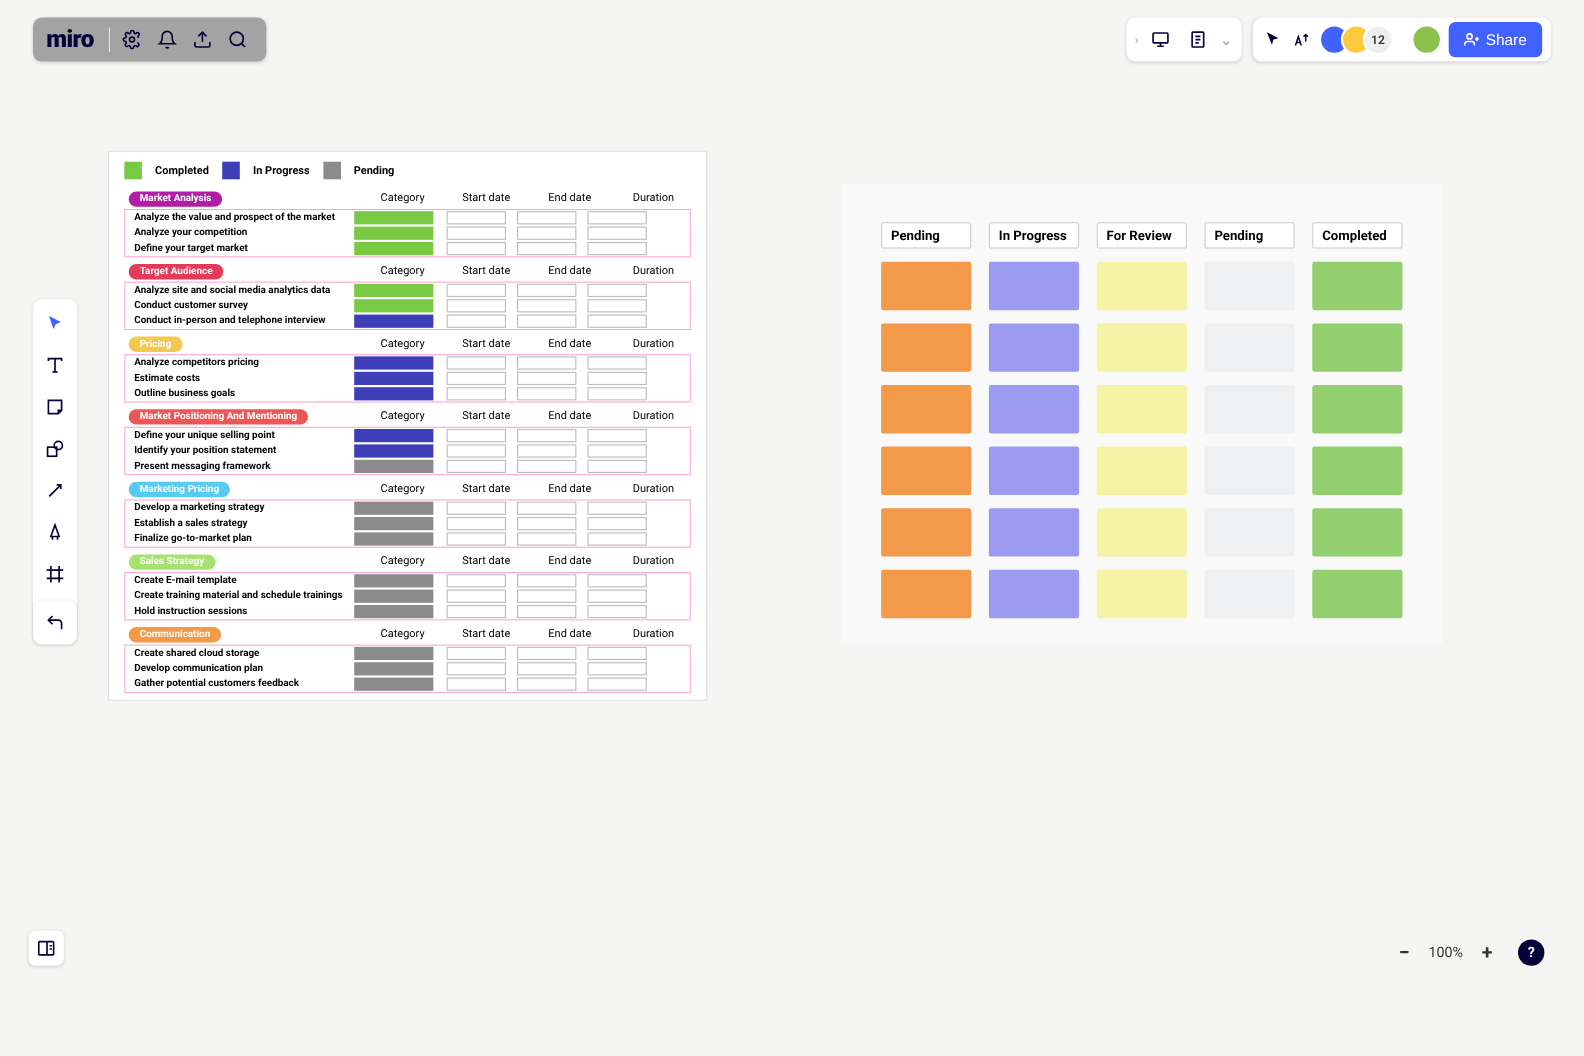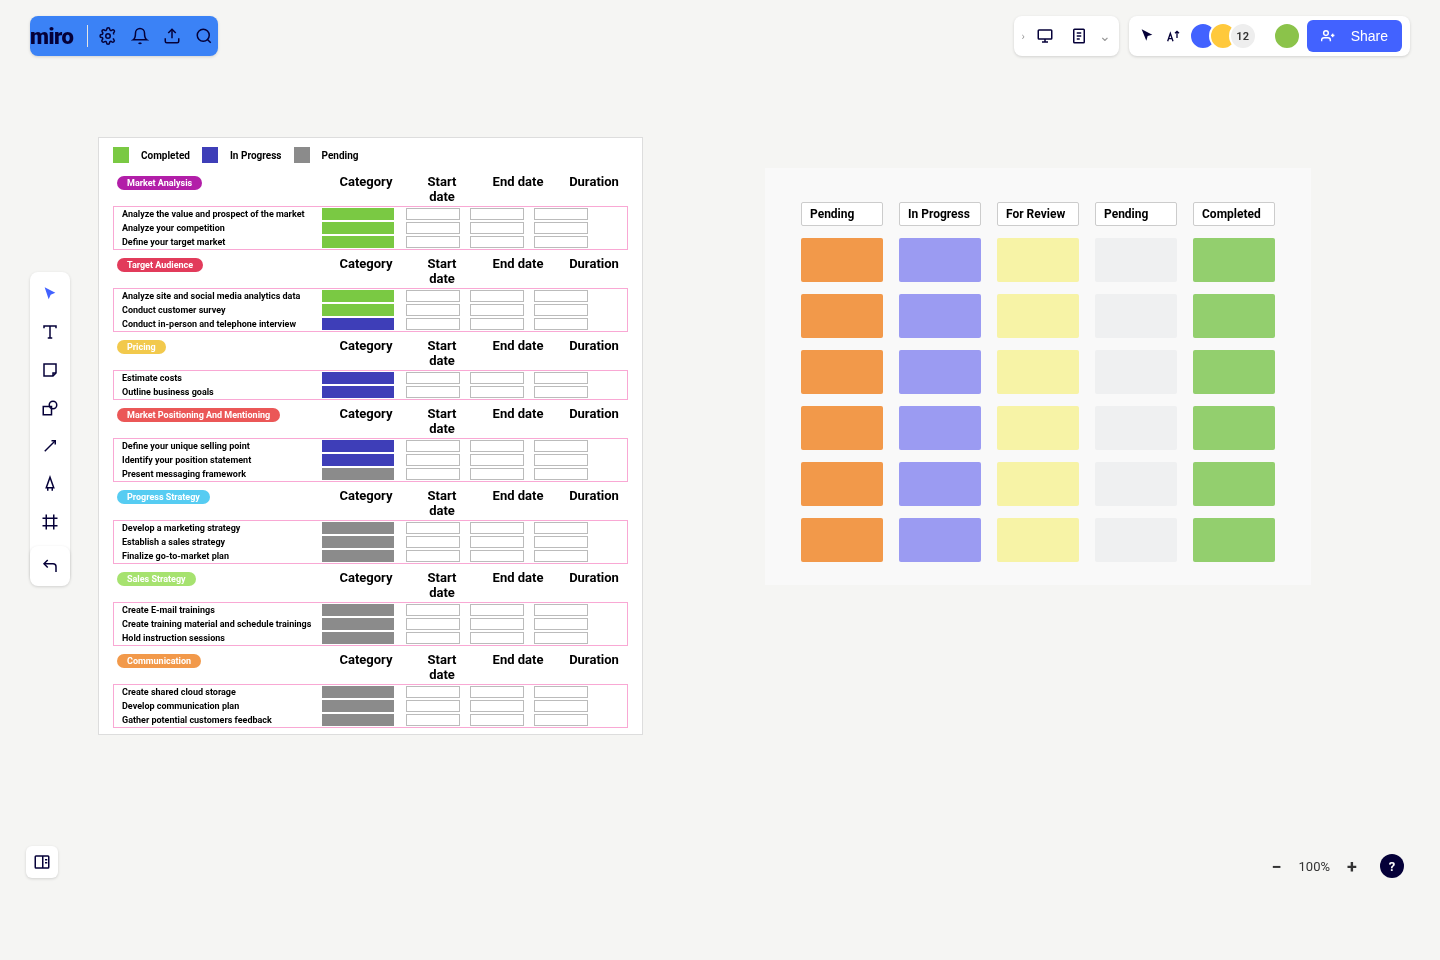--- a/index.html
+++ b/index.html
@@ -1,38 +1,38 @@
 <!DOCTYPE html>
 <html><head>
 <meta charset="utf-8">
 <style>
 *{box-sizing:border-box;margin:0;padding:0}
 body{font-family:-apple-system,BlinkMacSystemFont,"Segoe UI",Roboto,sans-serif;background:#f5f5f3;width:1440px;height:960px;overflow:hidden;position:relative}
 
 
-.top-left{position:absolute;top:16px;left:30px;background:#3b82f6;border-radius:8px;box-shadow:0 1px 3px rgba(0,0,0,.15);display:flex;align-items:center;height:40px;padding:0 0;gap:4px}
+.top-left{position:absolute;top:16px;left:30px;background:#a3a3a3;border-radius:8px;box-shadow:0 1px 3px rgba(0,0,0,.15);display:flex;align-items:center;height:40px;padding:0 12px;gap:4px}
 .logo{font-weight:900;font-size:22px;letter-spacing:-.5px;color:#050038;padding-right:8px}
 .divider-v{width:1px;height:22px;background:#e5e5e5;margin:0 2px}
 .tl-btn{width:28px;height:28px;display:flex;align-items:center;justify-content:center;cursor:pointer;border-radius:4px;color:#050038}
 
 
 .top-right{position:absolute;top:16px;right:30px;display:flex;align-items:center;gap:10px}
 .tr-panel{background:#fff;border-radius:8px;box-shadow:0 1px 3px rgba(0,0,0,.15);height:40px;display:flex;align-items:center;padding:0 8px;gap:6px}
 .tr-btn{width:28px;height:28px;display:flex;align-items:center;justify-content:center;cursor:pointer;border-radius:4px;color:#050038}
 .chev-sm{font-size:11px;color:#999}
 .collab{display:flex;align-items:center;gap:6px}
 .cursor-icn{width:20px;height:20px;display:flex;align-items:center;justify-content:center}
 .avatars{display:flex;align-items:center}
 .av{width:28px;height:28px;border-radius:50%;border:2px solid #fff;margin-left:-8px;display:flex;align-items:center;justify-content:center;font-size:11px;font-weight:600}
 .av:first-child{margin-left:0}
 .av1{background:#4262ff}
 .av2{background:#ffc93c}
 .av-count{background:#eee;color:#333}
 .av-self{background:#8bc34a;margin-left:10px}
-.share-btn{background:#4262ff;color:#fff;border:none;border-radius:6px;height:32px;padding:0 14px;font-size:14px;font-weight:500;display:flex;align-items:center;gap:16px;cursor:pointer}
+.share-btn{background:#4262ff;color:#fff;border:none;border-radius:6px;height:32px;padding:0 14px;font-size:14px;font-weight:500;display:flex;align-items:center;gap:6px;cursor:pointer}
 
 
 .rail{position:absolute;left:30px;top:272px;background:#fff;border-radius:8px;box-shadow:0 1px 3px rgba(0,0,0,.15);width:40px;display:flex;flex-direction:column;align-items:center;padding:10px 0;gap:14px}
 .rail-btn{width:24px;height:24px;display:flex;align-items:center;justify-content:center;cursor:pointer;color:#050038}
 .undo-box{position:absolute;left:30px;top:546px;background:#fff;border-radius:8px;box-shadow:0 1px 3px rgba(0,0,0,.15);width:40px;height:40px;display:flex;align-items:center;justify-content:center;cursor:pointer}
 
 
 .bl-btn{position:absolute;left:26px;bottom:82px;background:#fff;border-radius:6px;box-shadow:0 1px 3px rgba(0,0,0,.15);width:32px;height:32px;display:flex;align-items:center;justify-content:center;cursor:pointer}
 
 
@@ -44,21 +44,21 @@
 
 .plan-frame{position:absolute;left:98px;top:137px;width:545px;background:#fff;border:1px solid #ddd}
 .legend{display:flex;align-items:center;gap:12px;padding:9px 14px;font-size:10px;font-weight:700}
 .lg-sw{width:16px;height:16px}
 .sw-g{background:#7ac943}
 .sw-b{background:#3e3eb8}
 .sw-gr{background:#8b8b8b}
 
 .section-hdr{display:flex;align-items:baseline;margin:2px 0 0 18px;gap:4px}
 .section-tag{display:inline-block;color:#fff;font-size:9px;font-weight:700;padding:2px 10px;border-radius:7px}
-.col-hdrs{display:flex;gap:20px;font-size:13px;font-weight:700;margin-left:auto;padding-right:20px}
+.col-hdrs{display:flex;gap:20px;font-size:10px;font-weight:400;margin-left:auto;padding-right:20px}
 .col-hdrs span{width:56px;text-align:center}
 
 .section-box{border:1px solid #f9a8d4;margin:2px 14px 6px 14px}
 .row{display:flex;align-items:center;padding:1px 8px;font-size:9px;font-weight:700}
 .row-label{width:200px}
 .cat-cell{width:72px;height:12px;margin-right:12px}
 .inp-cell{width:54px;height:12px;border:1px solid #bbb;margin-right:10px}
 .cat-g{background:#7ac943}
 .cat-b{background:#3e3eb8}
 .cat-gr{background:#8b8b8b}
@@ -314,20 +314,27 @@
         <span class="section-tag" style="background:#f2c94c">Pricing</span>
     <div class="col-hdrs">
       <span>Category</span>
           <span>Start date</span>
           <span>End date</span>
           <span>Duration</span>
     </div>
       </div>
       <div class="section-box">
         <div class="row">
+          <span class="row-label">Analyze competitors pricing</span>
+      <span class="cat-cell cat-b"></span>
+      <span class="inp-cell"></span>
+      <span class="inp-cell"></span>
+      <span class="inp-cell"></span>
+        </div>
+        <div class="row">
           <span class="row-label">Estimate costs</span>
       <span class="cat-cell cat-b"></span>
       <span class="inp-cell"></span>
       <span class="inp-cell"></span>
       <span class="inp-cell"></span>
         </div>
         <div class="row">
           <span class="row-label">Outline business goals</span>
       <span class="cat-cell cat-b"></span>
       <span class="inp-cell"></span>
@@ -361,21 +368,21 @@
         </div>
         <div class="row">
           <span class="row-label">Present messaging framework</span>
       <span class="cat-cell cat-gr"></span>
       <span class="inp-cell"></span>
       <span class="inp-cell"></span>
       <span class="inp-cell"></span>
         </div>
       </div>
       <div class="section-hdr">
-        <span class="section-tag" style="background:#56ccf2">Progress Strategy</span>
+        <span class="section-tag" style="background:#56ccf2">Marketing Pricing</span>
     <div class="col-hdrs">
       <span>Category</span>
           <span>Start date</span>
           <span>End date</span>
           <span>Duration</span>
     </div>
       </div>
       <div class="section-box">
         <div class="row">
           <span class="row-label">Develop a marketing strategy</span>
@@ -403,21 +410,21 @@
         <span class="section-tag" style="background:#a6e26f">Sales Strategy</span>
     <div class="col-hdrs">
       <span>Category</span>
           <span>Start date</span>
           <span>End date</span>
           <span>Duration</span>
     </div>
       </div>
       <div class="section-box">
         <div class="row">
-          <span class="row-label">Create E-mail trainings</span>
+          <span class="row-label">Create E-mail template</span>
       <span class="cat-cell cat-gr"></span>
       <span class="inp-cell"></span>
       <span class="inp-cell"></span>
       <span class="inp-cell"></span>
         </div>
         <div class="row">
           <span class="row-label">Create training material and schedule trainings</span>
       <span class="cat-cell cat-gr"></span>
       <span class="inp-cell"></span>
       <span class="inp-cell"></span>

